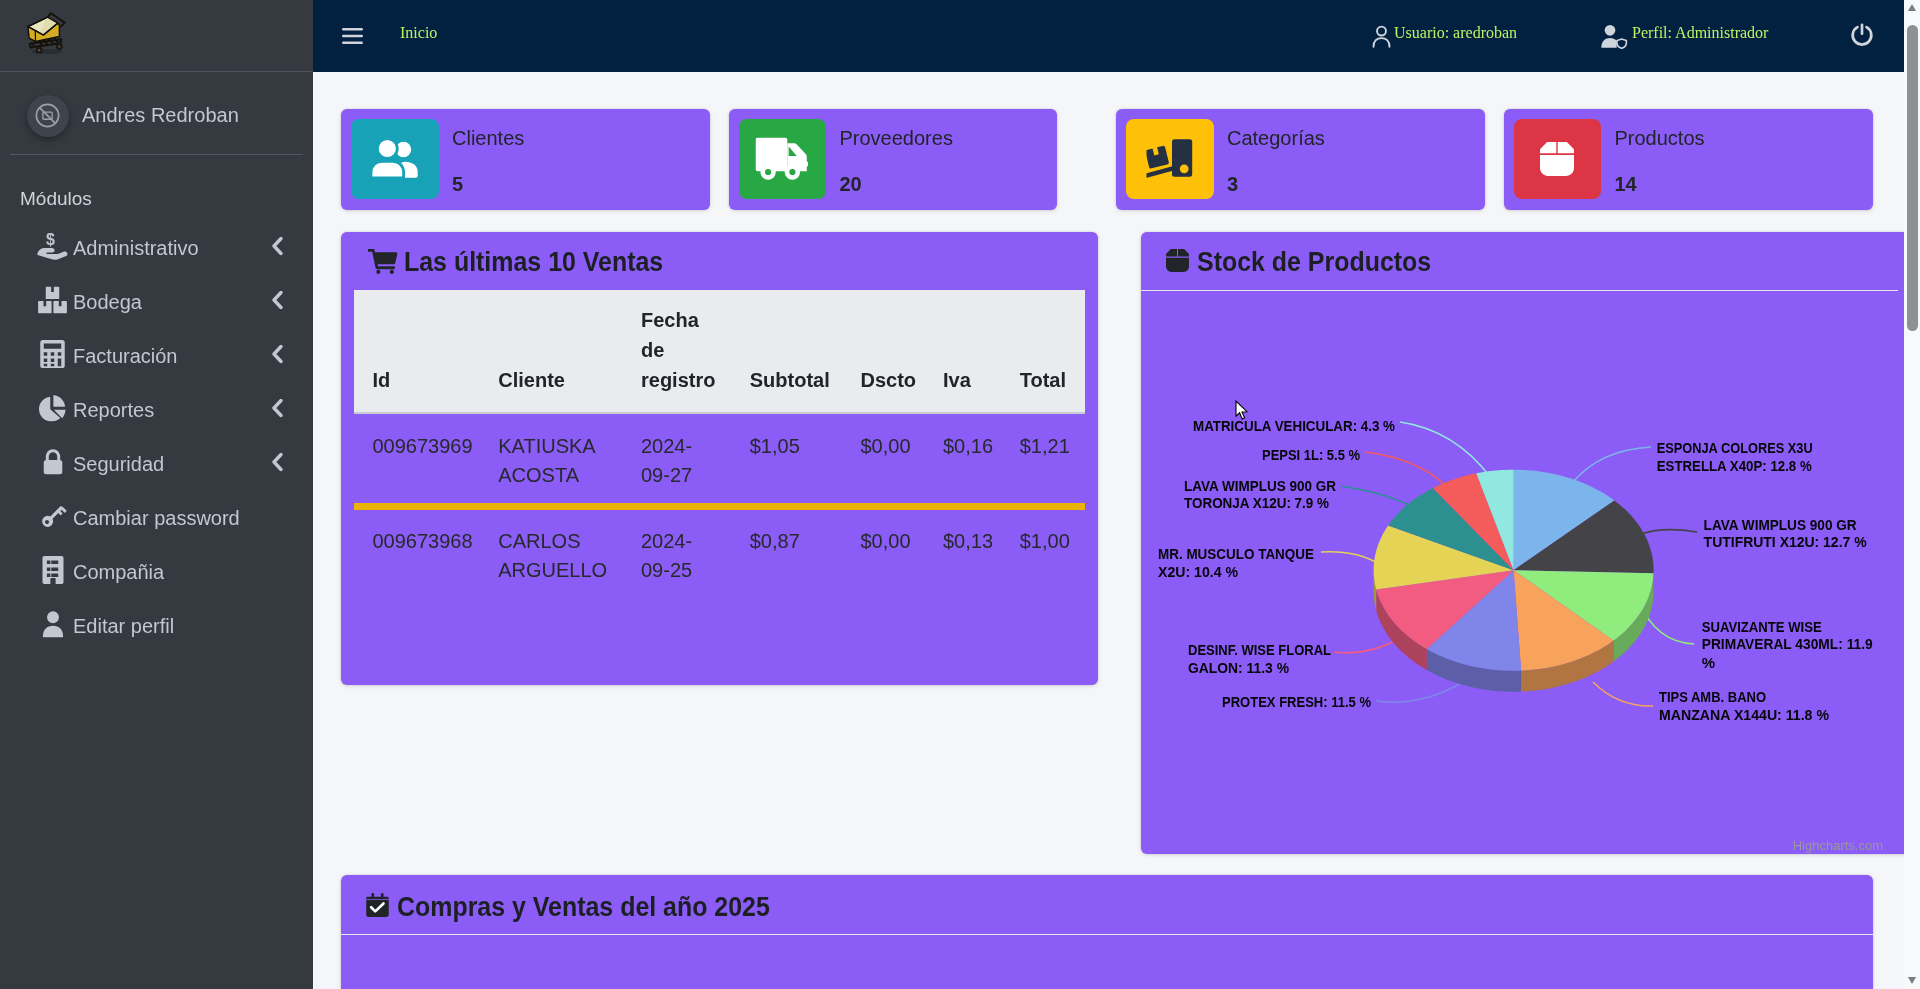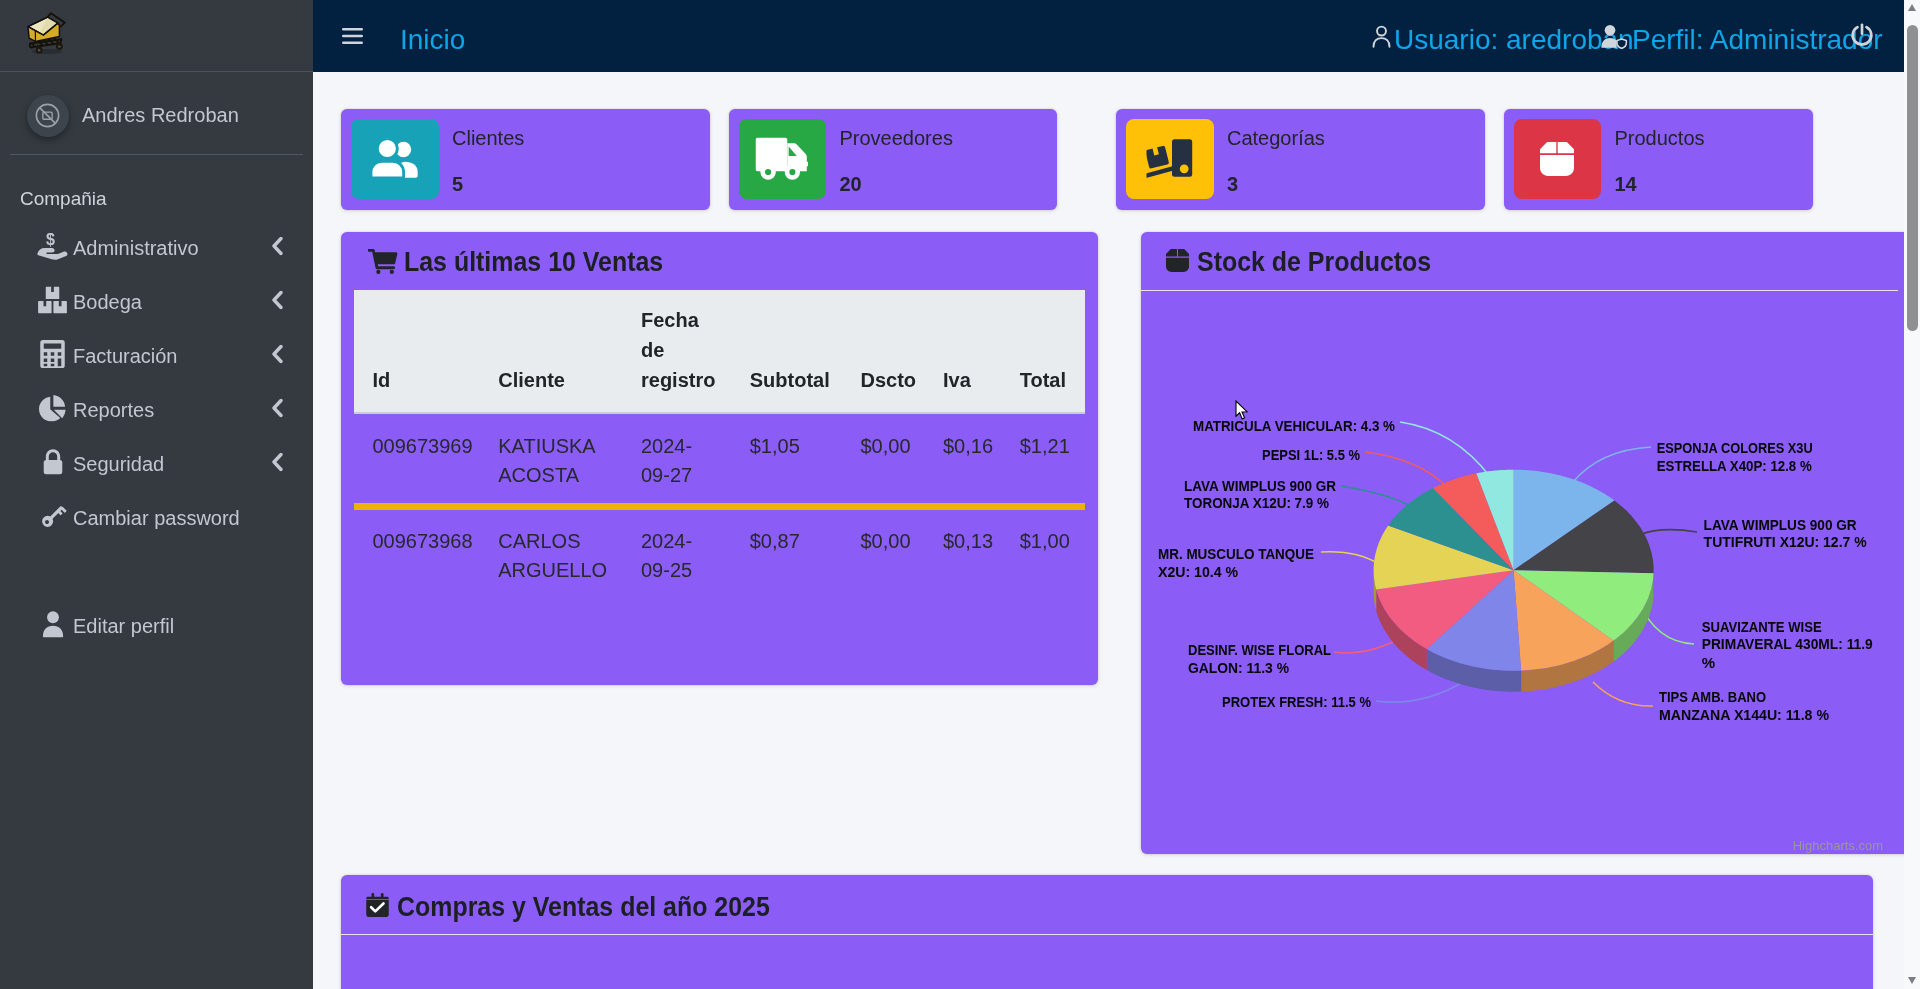--- a/index.html
+++ b/index.html
@@ -1,20 +1,20 @@
 <!DOCTYPE html>
 <html><head><meta charset="utf-8"><title>Inicio</title>
 <style>
 * { margin:0; padding:0; box-sizing:border-box; }
 html,body { width:1920px; height:989px; overflow:hidden; font-family:"Liberation Sans",sans-serif; background:#f4f6f9; }
 .abs { position:absolute; }
 #sidebar { left:0; top:0; width:313px; height:989px; background:#343a40; z-index:5; }
 #brand { position:absolute; left:0; top:0; width:313px; height:71.5px; border-bottom:1px solid #4b545c; }
 #navbar { left:313px; top:0; width:1591px; height:72px; background:#022140; }
-.nav-text { color:#0ea5e9; font-size:28px; }
+.nav-text { color:#bef264; font-size:16px;font-family:Liberation Serif, serif; }
 .avatar { position:absolute; left:27px; top:95px; width:42px; height:42px; border-radius:50%;
   background:#3d444b; box-shadow:0 3px 7px rgba(0,0,0,.35); }
 .uname { position:absolute; left:82px; top:104px; font-size:20px; color:#c2c7d0; }
 .sdivider { position:absolute; left:10px; top:154px; width:293px; height:1px; background:#4f5962; }
 .modulos { position:absolute; left:20px; top:188px; font-size:19px; color:#ced4da; }
 .mi { position:absolute; left:0; width:313px; height:54px; }
 .mi .ico { position:absolute; left:36px; top:50%; transform:translateY(-50%); width:33px; text-align:center; }
 .mi .txt { position:absolute; left:73px; top:50%; transform:translateY(-50%); font-size:20px; color:#c2c7d0; white-space:nowrap; }
 .mi .chev { position:absolute; left:271px; top:50%; transform:translateY(-50%); }
 .card { position:absolute; background:#8b5cf6; border-radius:6px;
@@ -86,21 +86,21 @@
     </div>
   <div class="avatar">
       <div style="position:absolute;left:7px;top:7px;"><svg width="27" height="27" viewBox="0 0 32 32" fill="none" stroke="#9aa1a8" stroke-width="1.9">
 <circle cx="16" cy="16" r="13.2"></circle>
 <rect x="10.5" y="12" width="11" height="8.5" rx="1.2" stroke-width="1.6"></rect>
 <line x1="7" y1="7" x2="25" y2="25"></line>
 </svg></div>
     </div>
   <div class="uname">Andres Redroban</div>
   <div class="sdivider"></div>
-  <div class="modulos">Compañia</div>
+  <div class="modulos">Módulos</div>
   <div class="mi" style="top:220.5px;">
       <span class="ico"><svg width="32" height="29" viewBox="0 0 64 58">
 <text x="27" y="27" font-family="Liberation Sans, sans-serif" font-size="32" font-weight="bold" text-anchor="middle" fill="#c2c7d0">$</text>
 <path fill="#c2c7d0" d="M1,43 C4,36 9,33 14,33 L30,33 C33,33 35.2,35 35.2,37.6 C35.2,40.2 33,42.2 30,42.2 L20,42.2 C19.2,42.2 18.6,42.8 18.6,43.6 C18.6,44.4 19.2,45 20,45 L42,45 L53,40.4 C56,39.2 59.4,40.6 60.6,43.6 C61.5,45.8 60.4,48.3 58.2,49.2 L42,55.4 C38,56.9 33.6,57 29.5,55.7 L1,47 Z"></path>
 </svg></span>
       <span class="txt">Administrativo</span>
       <span class="chev"><svg width="12" height="19" viewBox="0 0 12 19" fill="none" stroke="#c2c7d0" stroke-width="3.4" stroke-linecap="round" stroke-linejoin="round">
 <path d="M10,2 L3,9.5 L10,17"></path>
 </svg></span>
     </div>
@@ -152,20 +152,27 @@
 <g transform="rotate(-45 24 24)">
 <circle cx="11" cy="24" r="9.5"></circle>
             <circle cx="9.5" cy="24" r="3.4" fill="#343a40"></circle>
 <rect x="18" y="21.2" width="28" height="5.6" rx="1"></rect>
 <rect x="34" y="24" width="5" height="8.5" rx="1"></rect>
 <rect x="42" y="24" width="5" height="10.5" rx="1"></rect>
 </g>
 </svg></span>
       <span class="txt">Cambiar password</span>
     </div>
+  <div class="mi" style="top:544.5px;">
+      <span class="ico"><svg width="22" height="28" viewBox="0 0 48 64" fill="#c2c7d0">
+<path d="M4,0 h40 a4,4 0 0 1 4,4 v56 a4,4 0 0 1 -4,4 H30 V52 a2,2 0 0 0 -2,-2 h-8 a2,2 0 0 0 -2,2 v12 H4 a4,4 0 0 1 -4,-4 V4 a4,4 0 0 1 4,-4 Z
+ M10,10 h8 v8 h-8 Z M28,10 h8 v8 h-8 Z M10,26 h8 v8 h-8 Z M28,26 h8 v8 h-8 Z M20,10 h8 v8 h-8 Z M20,26 h8 v8 h-8 Z M10,40 h8 v8 h-8 Z M28,40 h8 v8 h-8 Z M20,40 h8 v8 h-8 Z" fill-rule="evenodd"></path>
+</svg></span>
+      <span class="txt">Compañia</span>
+    </div>
   <div class="mi" style="top:598.5px;">
       <span class="ico"><svg width="24" height="27" viewBox="0 0 56 64" fill="#c2c7d0">
 <circle cx="28" cy="16" r="14"></circle>
 <path d="M4,62 C4,44 14,36 28,36 C42,36 52,44 52,62 C52,63.1 51.1,64 50,64 L6,64 C4.9,64 4,63.1 4,62 Z"></path>
 </svg></span>
       <span class="txt">Editar perfil</span>
     </div>
 </div>
 
 <div class="card" style="left:341.0px;top:109px;width:369px;height:101px;">
@@ -210,21 +217,21 @@
 <path d="M2.5,9.3 H8.3 V16.5 H13 V9.3 H18.8 A2,2 0 0 1 20.8,11.3 V26.3 A2,2 0 0 1 18.8,28.3 H2.5 A2,2 0 0 1 0.5,26.3 V11.3 A2,2 0 0 1 2.5,9.3 Z"></path>
 </g>
 <path d="M0.8,36.9 L26.5,29.9" stroke="#263043" stroke-width="4.6" stroke-linecap="round" fill="none"></path>
 </g>
 <circle cx="37.7" cy="30.3" r="4.4" fill="#ffc107"></circle>
 </svg>
     </div>
   <div class="statlabel" style="top:17.5px;">Categorías</div>
   <div class="statlabel" style="top:64px;font-weight:bold;">3</div>
 </div>
-<div class="card" style="left:1503.5px;top:109px;width:309px;height:101px;">
+<div class="card" style="left:1503.5px;top:109px;width:369px;height:101px;">
   <div class="staticon" style="background:#dc3545;">
       <svg width="34" height="34" viewBox="0 0 34.3 34.1" fill="#ffffff">
 <path d="M7.2,0 H16.45 V11.2 H0 V7.3 Z"></path>
 <path d="M17.85,0 H27.1 L34.3,7.3 V11.2 H17.85 Z"></path>
 <path d="M0,12.9 H34.3 V26.1 C34.3,30.5 30.7,34.1 26.2,34.1 H8.1 C3.6,34.1 0,30.5 0,26.1 Z"></path>
 </svg>
     </div>
   <div class="statlabel" style="top:17.5px;">Productos</div>
   <div class="statlabel" style="top:64px;font-weight:bold;">14</div>
 </div>

